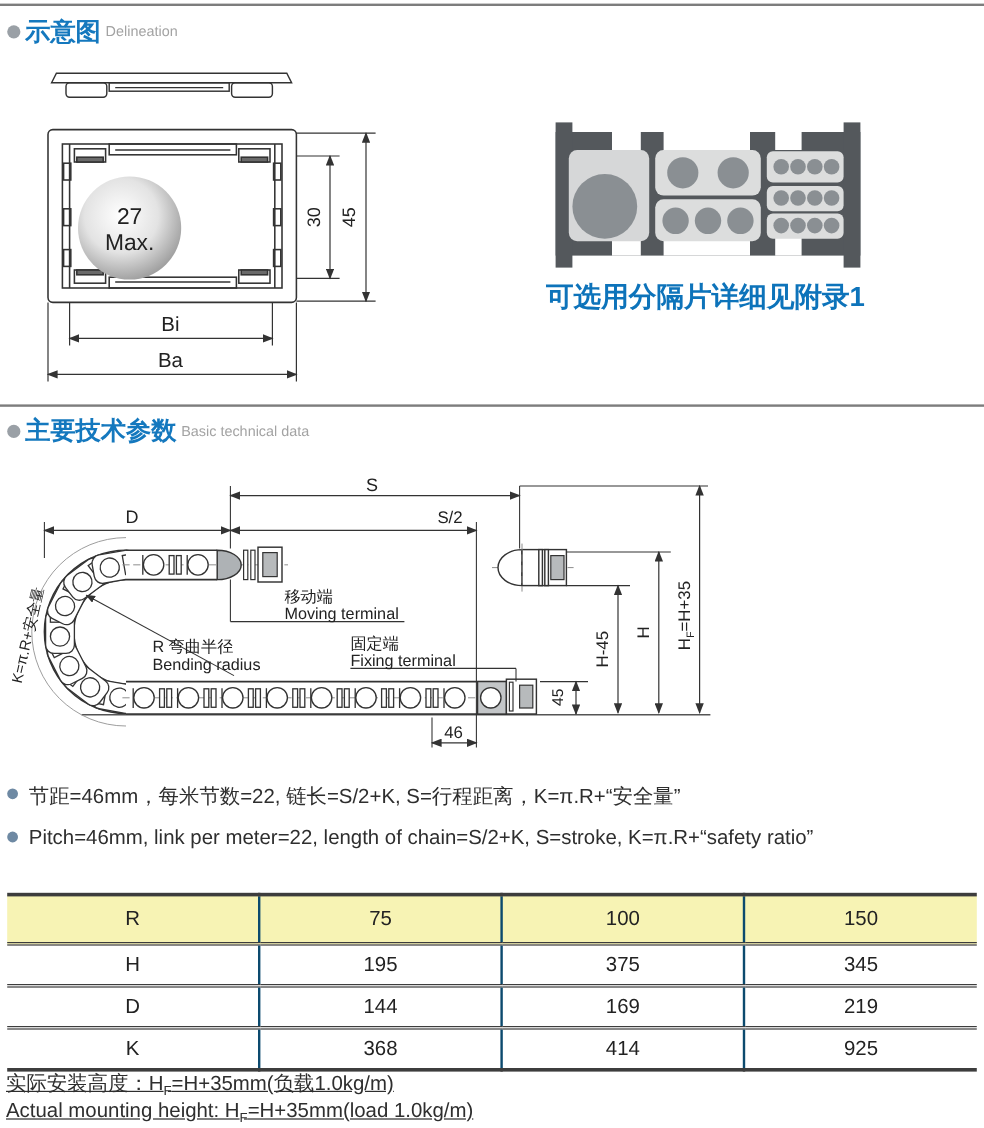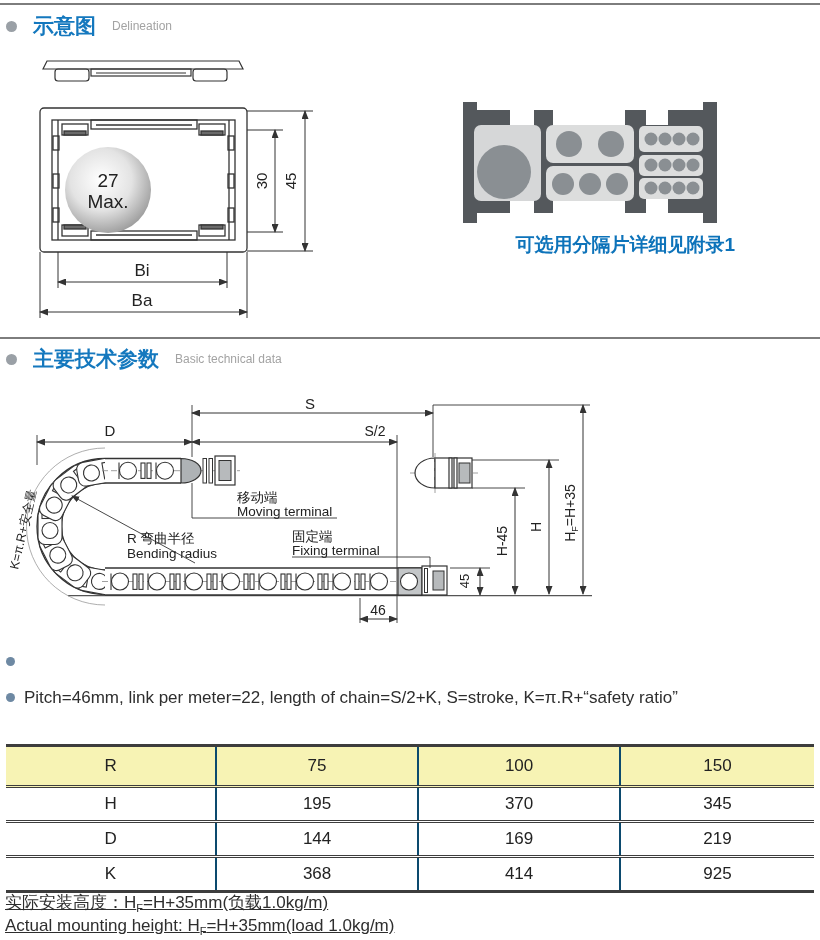--- a/index.html
+++ b/index.html
@@ -1,25 +1,25 @@
 <!DOCTYPE html>
 <html><head>
 <meta charset="utf-8">
 <style>
   html,body{margin:0;padding:0;background:#fff;}
   .page{
     position:relative;width:820px;height:940px;background:#fff;overflow:hidden;
     font-family:"Liberation Sans","DejaVu Sans",sans-serif;color:#2e2e2e;
   }
   .rule{position:absolute;left:0;width:820px;height:2px;background:#7d7d7d;}
-  .sec-head{position:absolute;left:6px;display:flex;align-items:center;gap:16px;}
+  .sec-head{position:absolute;left:6px;display:flex;align-items:center;gap:4px;}
   .sec-bullet{width:11px;height:11px;border-radius:50%;background:#9aa0a6;display:inline-block;}
   .sec-cn{font-size:21px;font-weight:bold;color:#1478be;}
   .sec-en{font-size:12px;color:#a3a3a3;}
-  .caption-blue{position:absolute;font-size:19px;font-weight:bold;color:#0d73ba;text-align:right;}
+  .caption-blue{position:absolute;font-size:23px;font-weight:bold;color:#0d73ba;text-align:left;}
   .note-line{position:absolute;left:6px;display:flex;align-items:flex-start;gap:9px;font-size:17px;color:#2e2e2e;}
   .note-bullet{width:9px;height:9px;border-radius:50%;background:#6e89a3;display:inline-block;margin-top:5px;flex:none;}
   .spec-table{position:absolute;left:6px;top:744px;width:808px;border-collapse:collapse;table-layout:fixed;
     border-top:3px solid #3d3d3d;border-bottom:3px solid #3d3d3d;font-size:17px;color:#222;}
   .spec-table td{text-align:center;border-left:2px solid #0c4a6e;padding:0;}
   .spec-table td:first-child{border-left:none;}
   .spec-table thead td{background:#f7f3b4;height:38px;border-bottom:3px double #3d3d3d;}
   .spec-table tbody td{height:32px;border-bottom:3px double #3d3d3d;}
   .spec-table tbody tr:last-child td{border-bottom:none;}
   .footer-line{position:absolute;left:5px;font-size:17px;color:#2e2e2e;text-decoration:underline;}
@@ -324,20 +324,21 @@
     <text x="227" y="131" font-size="13.5">Moving terminal</text>
     <text x="282" y="156" font-size="13.5">固定端</text>
     <text x="282" y="170" font-size="13.5">Fixing terminal</text>
     <text x="117" y="158" font-size="13.5">R 弯曲半径</text>
     <text x="117" y="173" font-size="13.5">Bending radius</text>
     <text x="8" y="185" font-size="12.5" transform="rotate(-77 8 185)">K=π.R+安全量</text>
   </svg>
 
   <div class="note-line" style="top:652px;width:808px;">
     <span class="note-bullet"></span>
+    <span>节距=46mm，每米节数=22, 链长=S/2+K, S=行程距离，K=π.R+“安全量”</span>
   </div>
   <div class="note-line" style="top:688px;width:808px;">
     <span class="note-bullet"></span>
     <span>Pitch=46mm, link per meter=22, length of chain=S/2+K, S=stroke, K=π.R+“safety ratio”</span>
   </div>
 
   <table class="spec-table">
     <colgroup>
         <col style="width:26%">
         <col style="width:25%">
@@ -349,21 +350,21 @@
         <td>R</td>
         <td>75</td>
         <td>100</td>
         <td>150</td>
       </tr>
     </thead>
     <tbody>
       <tr>
         <td>H</td>
         <td>195</td>
-        <td>370</td>
+        <td>375</td>
         <td>345</td>
       </tr>
       <tr>
         <td>D</td>
         <td>144</td>
         <td>169</td>
         <td>219</td>
       </tr>
       <tr>
         <td>K</td>

